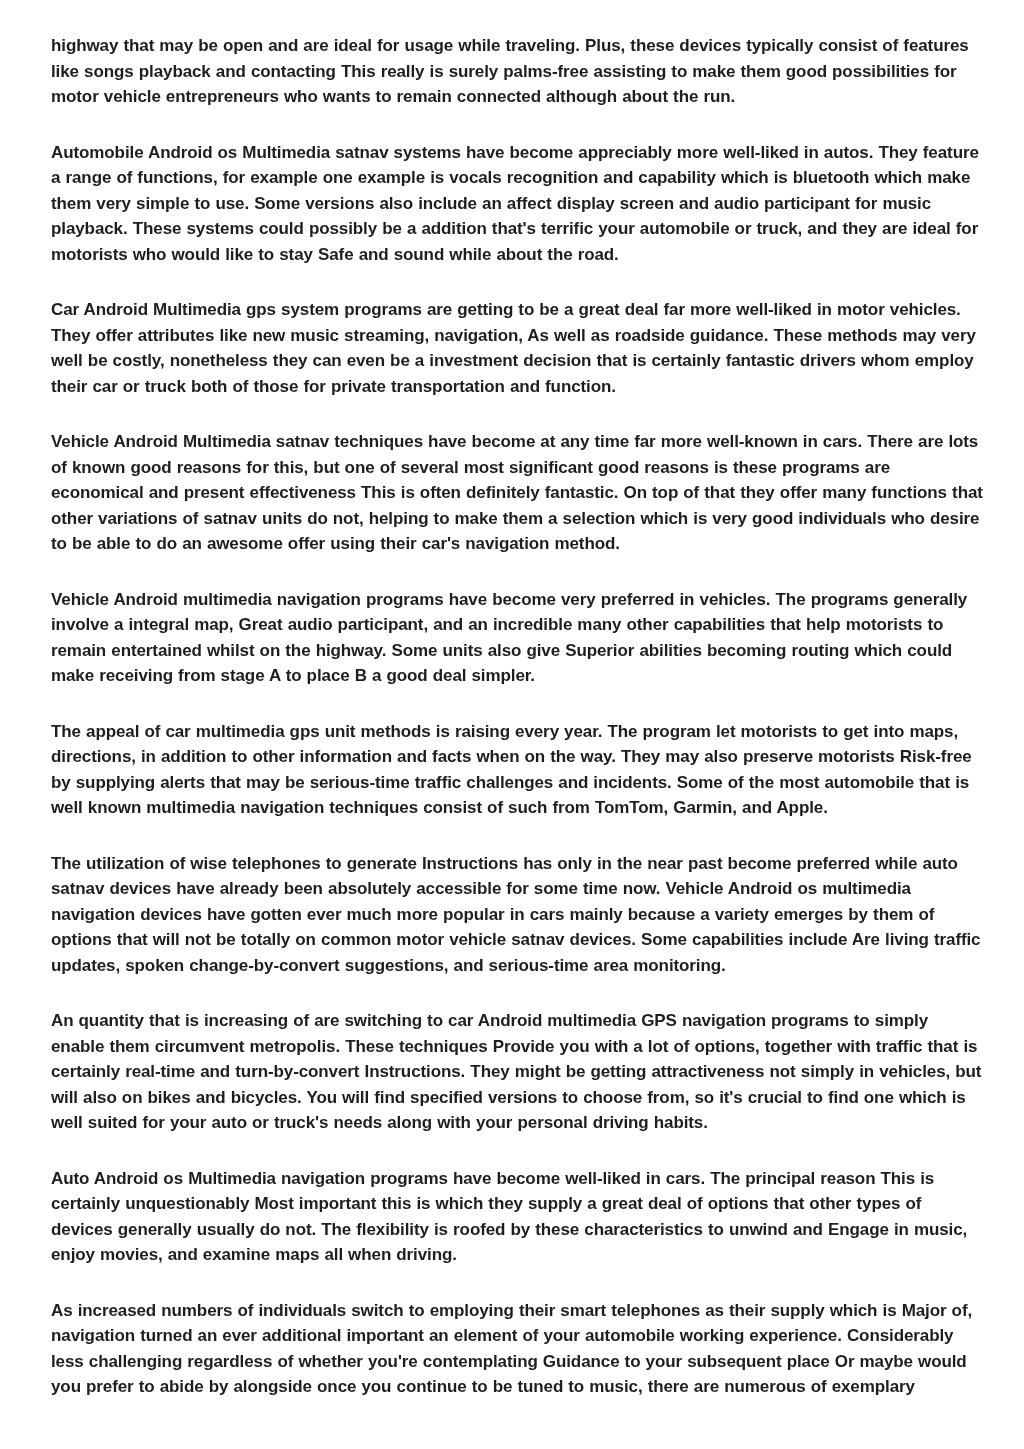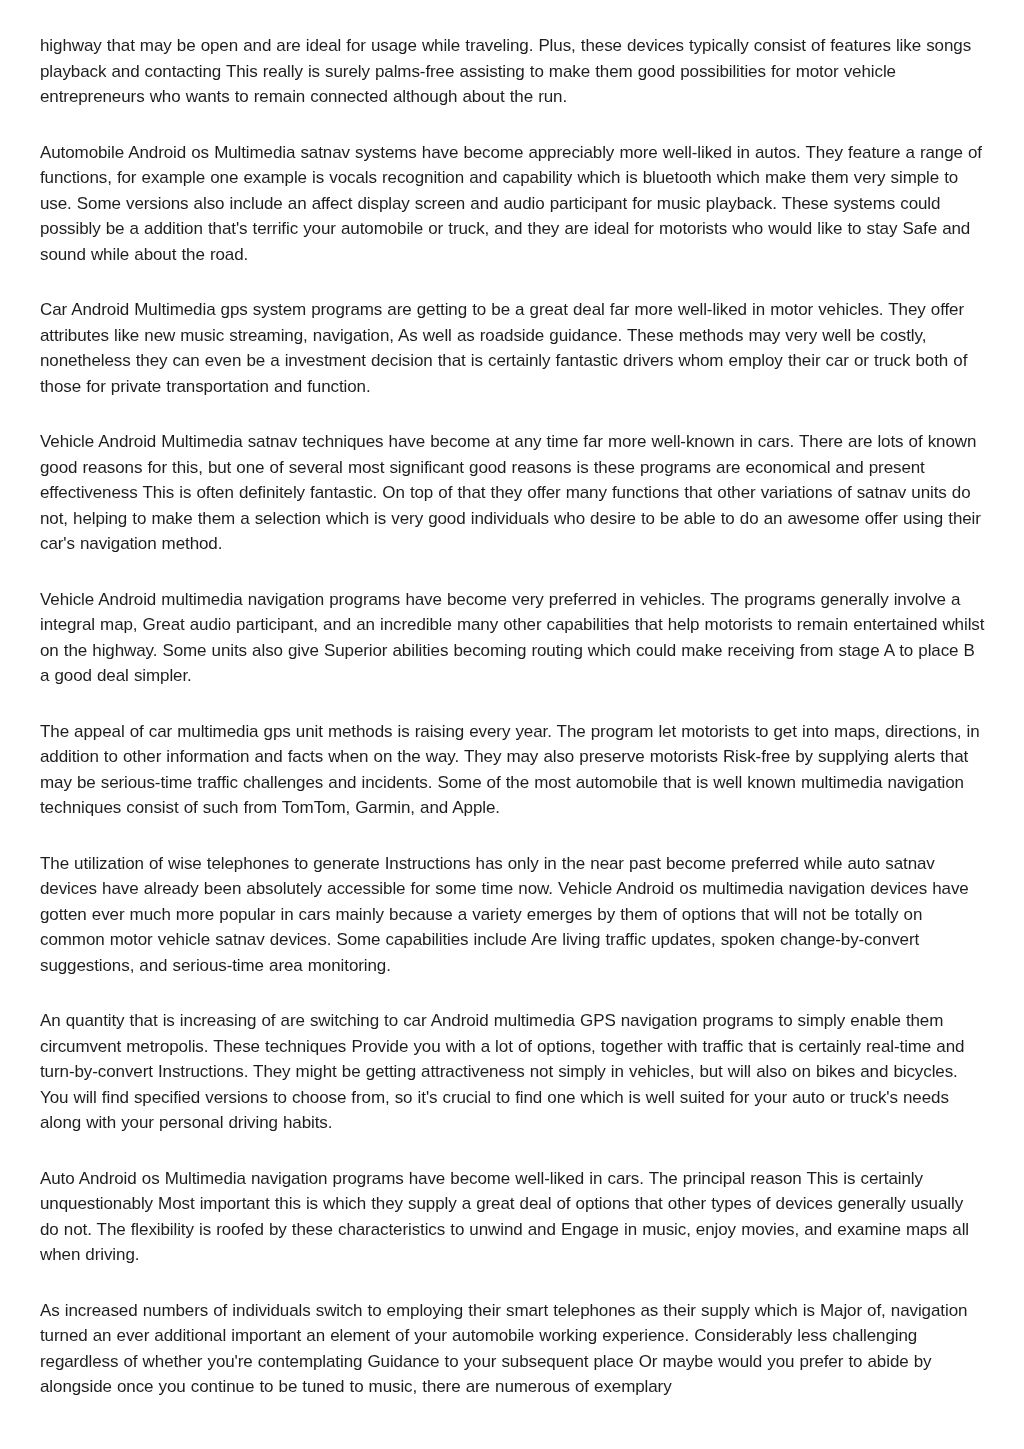--- a/index.html
+++ b/index.html
@@ -16,24 +16,24 @@
     font-family: "Liberation Sans", "DejaVu Sans", sans-serif;
   }
   .content {
     position: absolute;
     top: 33px;
     left: 35px;
     width: 951px;
     color: #1e1e1e;
   }
   .content p {
-    margin: 0 0 30px 5px;
+    margin: 0 0 30px 16px;
     font-size: 17px;
     line-height: 25.5px;
-    font-weight: 400;
+    font-weight: 700;
     letter-spacing: -0.1px;
     text-align: left;
     word-spacing: 0.5px;
   }
 </style>
 </head>
 <body>
 
 <div class="page">
   <div class="content">

